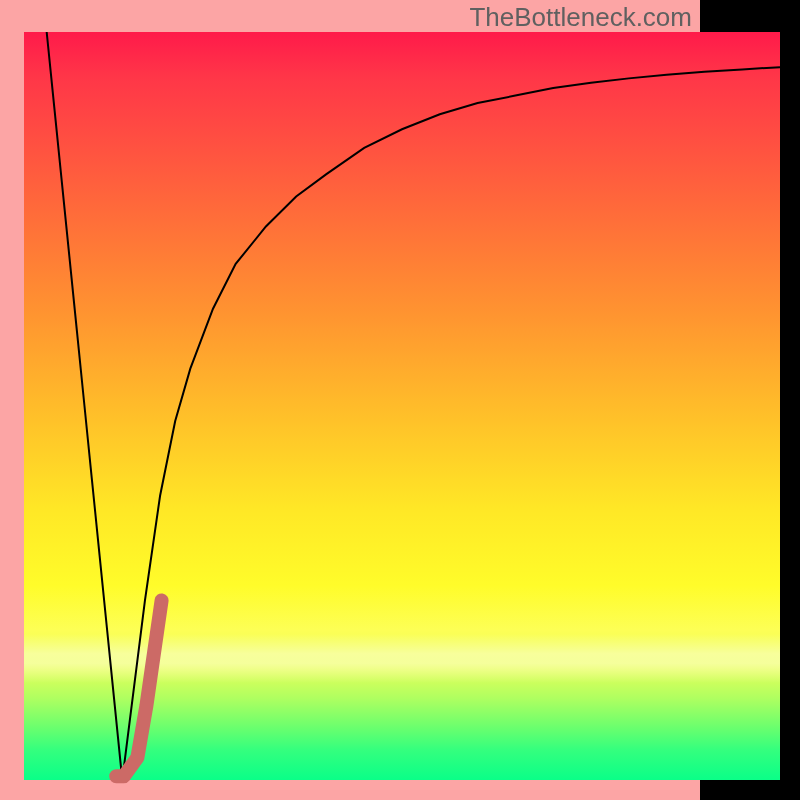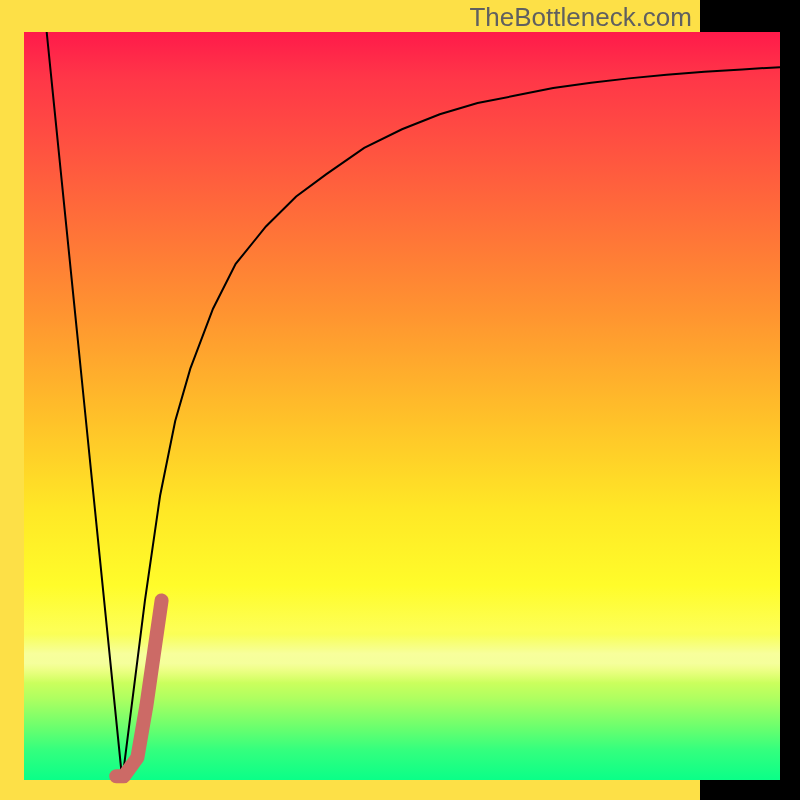--- a/index.html
+++ b/index.html
@@ -7,21 +7,21 @@
     padding: 0;
     width: 800px;
     height: 800px;
     background: #000;
     overflow: hidden;
   }
   .outer {
     position: relative;
     width: 700px;
     height: 800px;
-    background: #fde047;
+    background: #fca5a5;
   }
   .watermark {
     position: absolute;
     top: 2px;
     right: 8px;
     font-family: Arial, Helvetica, sans-serif;
     font-size: 26px;
     color: #606060;
     letter-spacing: 0px;
     font-weight: 400;

